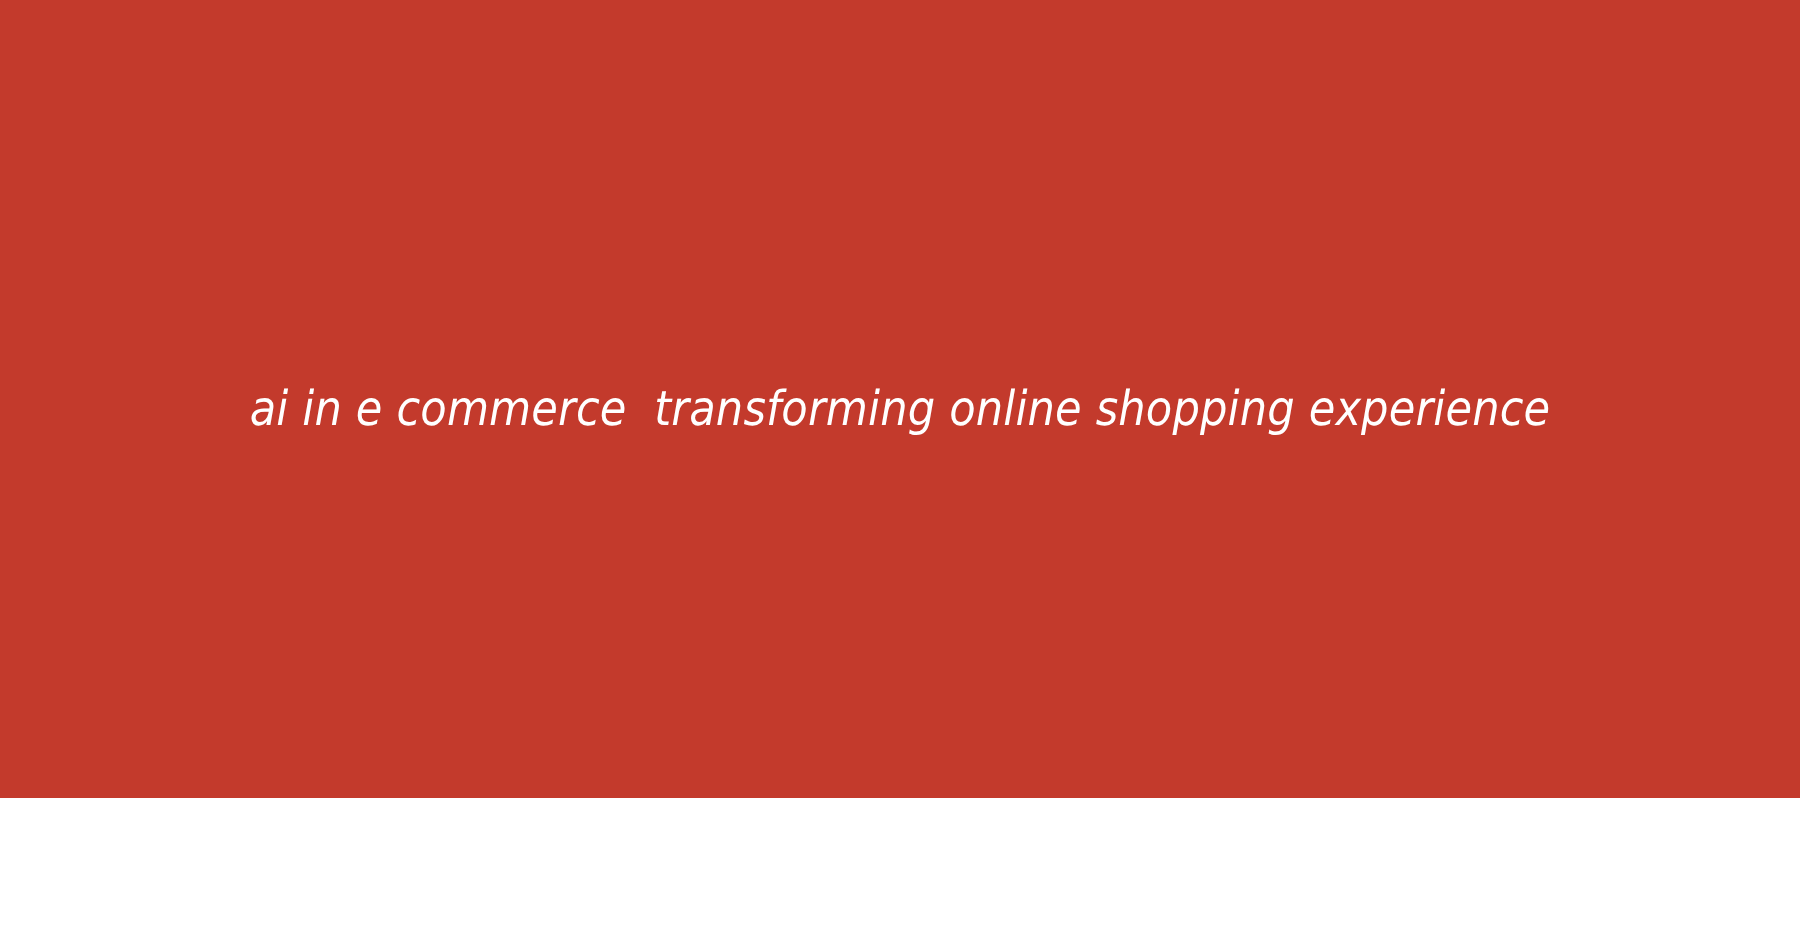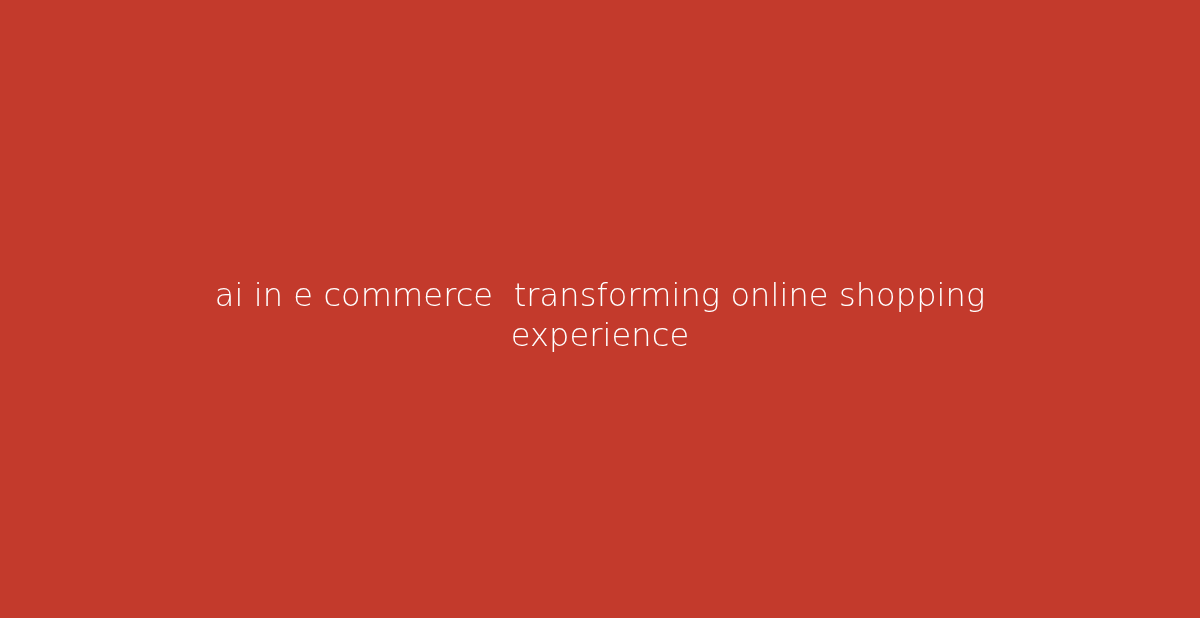--- a/index.html
+++ b/index.html
@@ -11,26 +11,27 @@
     width: 1200px;
     height: 630px;
     overflow: hidden;
     font-family: "DejaVu Sans", sans-serif;
   }
 
   #og-card {
     position: relative;
     box-sizing: border-box;
     width: 1200px;
-    height: 618px;
+    height: 532px;
     background-color: #C33A2C;
     display: flex;
     align-items: center;
     justify-content: center;
     padding: 0 130px;
+    font-style: italic;
   }
 
   #card-title {
     display: block;
     width: 100%;
     text-align: center;
     color: #FFFFFF;
     font-family: "DejaVu Sans", "Liberation Sans", sans-serif;
     font-size: 32px;
     font-weight: 300;

